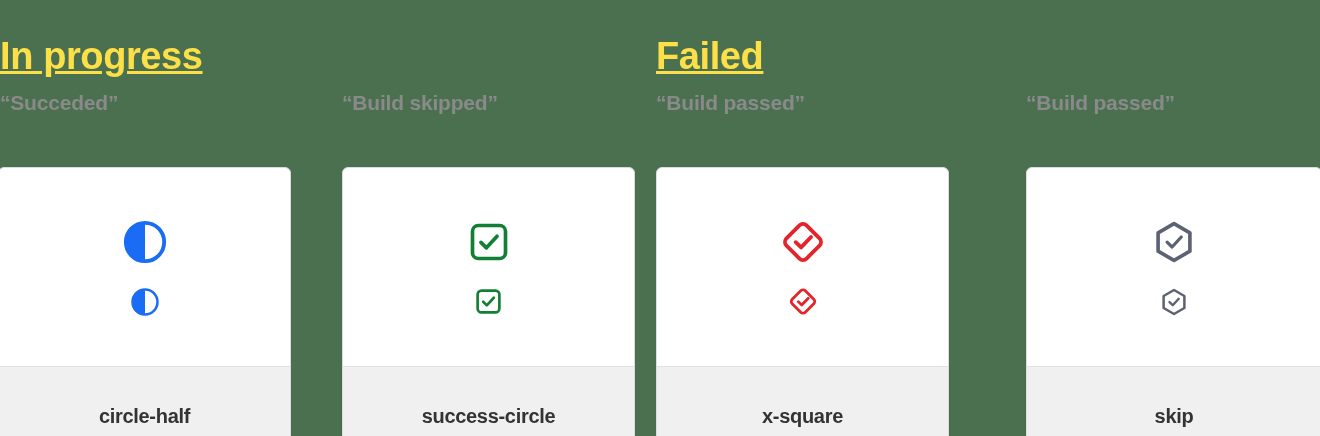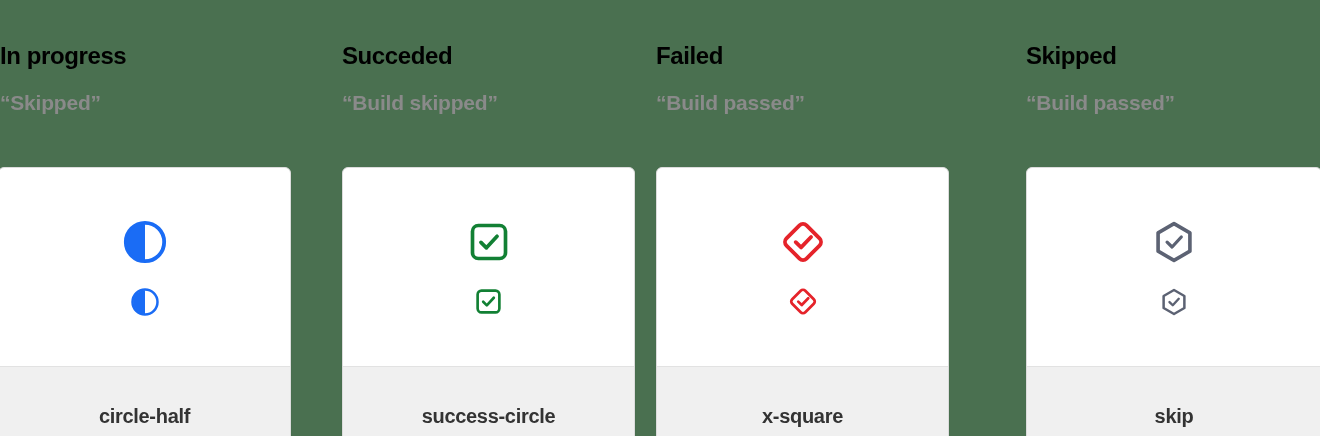--- a/index.html
+++ b/index.html
@@ -29,26 +29,27 @@
   }
   .col-0 { left: 0px; }
   .col-1 { left: 342px; }
   .col-2 { left: 656px; }
   .col-3 { left: 1026px; }
 
   .heading {
     position: absolute;
     top: 38px;
     left: 0;
-    font-size: 24px;
+    font-size: 38px;
     font-weight: bold;
     letter-spacing: -0.4px;
-    color: #000000;
+    color: #fde047;
     line-height: 36px;
     white-space: nowrap;
+    text-decoration: underline;
   }
 
   .quote {
     position: absolute;
     top: 90px;
     left: 0;
     font-size: 21px;
     font-weight: bold;
     letter-spacing: -0.2px;
     color: #8a8a8a;
@@ -113,21 +114,21 @@
   .col-0 .card { left: -2px; }
   .col-3 .card { width: 296px; }
 </style>
 </head>
 <body>
 
 <div class="board">
 
   <div class="column col-0">
     <div class="heading">In progress</div>
-    <div class="quote">“Skipped”</div>
+    <div class="quote">“Succeded”</div>
     <div class="card">
       <div class="card-body">
         <span class="icon-big">
           <svg width="46" height="46" viewBox="0 0 24 24" aria-hidden="true">
             <circle cx="12" cy="12" r="10" fill="none" stroke="#1a6cf5" stroke-width="2"></circle>
             <path d="M12 2.5 A9.5 9.5 0 0 0 12 21.5 Z" fill="#1a6cf5"></path>
           </svg>
         </span>
         <span class="icon-small">
           <svg width="30" height="30" viewBox="0 0 24 24" aria-hidden="true">
@@ -136,21 +137,20 @@
           </svg>
         </span>
       </div>
       <div class="card-footer">
         <span class="card-label">circle-half</span>
       </div>
     </div>
   </div>
 
   <div class="column col-1">
-    <div class="heading">Succeded</div>
     <div class="quote">“Build skipped”</div>
     <div class="card">
       <div class="card-body">
         <span class="icon-big">
           <svg width="44" height="44" viewBox="0 0 24 24" aria-hidden="true">
             <rect x="3" y="3" width="18" height="18" rx="3.2" fill="none" stroke="#128034" stroke-width="2"></rect>
             <path d="M7.6 12.2 L10.6 15.2 L16.4 8.9" fill="none" stroke="#128034" stroke-width="2" stroke-linecap="round" stroke-linejoin="round"></path>
           </svg>
         </span>
         <span class="icon-small">
@@ -188,21 +188,20 @@
           </svg>
         </span>
       </div>
       <div class="card-footer">
         <span class="card-label">x-square</span>
       </div>
     </div>
   </div>
 
   <div class="column col-3">
-    <div class="heading">Skipped</div>
     <div class="quote">“Build passed”</div>
     <div class="card">
       <div class="card-body">
         <span class="icon-big">
           <svg width="46" height="46" viewBox="0 0 24 24" aria-hidden="true">
             <path d="M12 2.4 L20.3 7.2 L20.3 16.8 L12 21.6 L3.7 16.8 L3.7 7.2 Z" fill="none" stroke="#5c6273" stroke-width="1.9" stroke-linejoin="round"></path>
             <path d="M8.4 12.1 L11 14.6 L15.8 9.4" fill="none" stroke="#5c6273" stroke-width="1.7" stroke-linecap="round" stroke-linejoin="round"></path>
           </svg>
         </span>
         <span class="icon-small">

